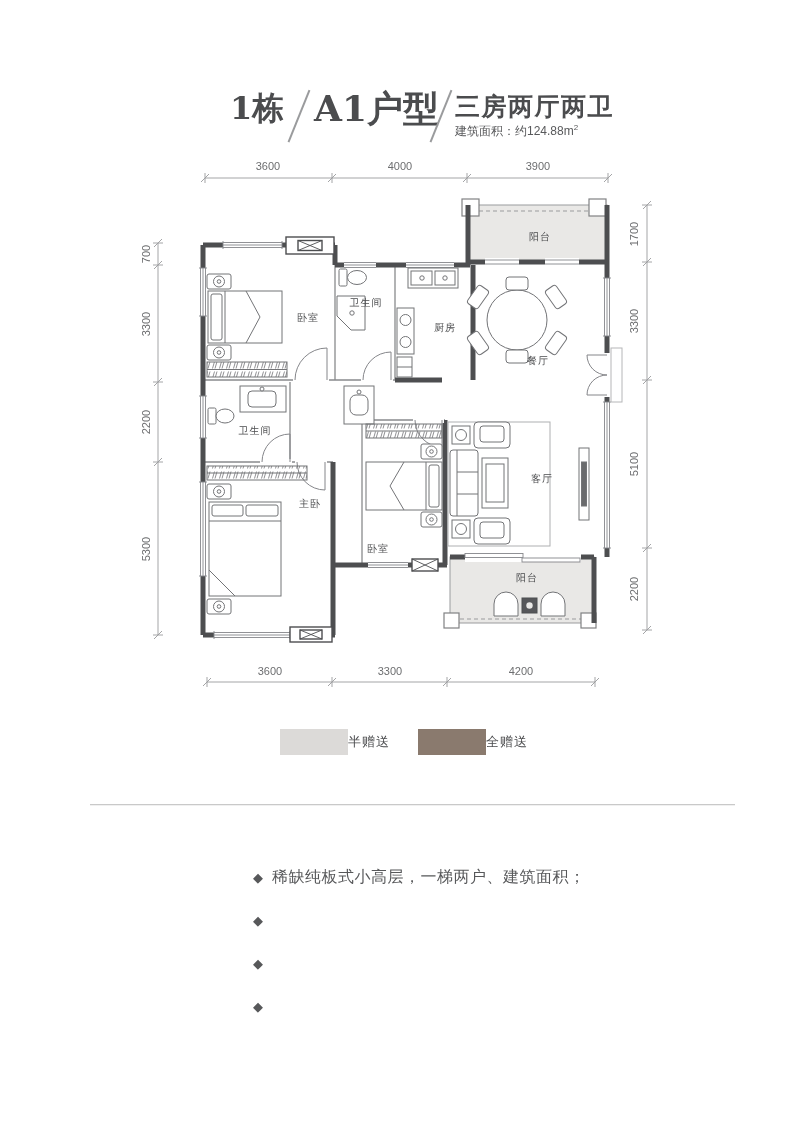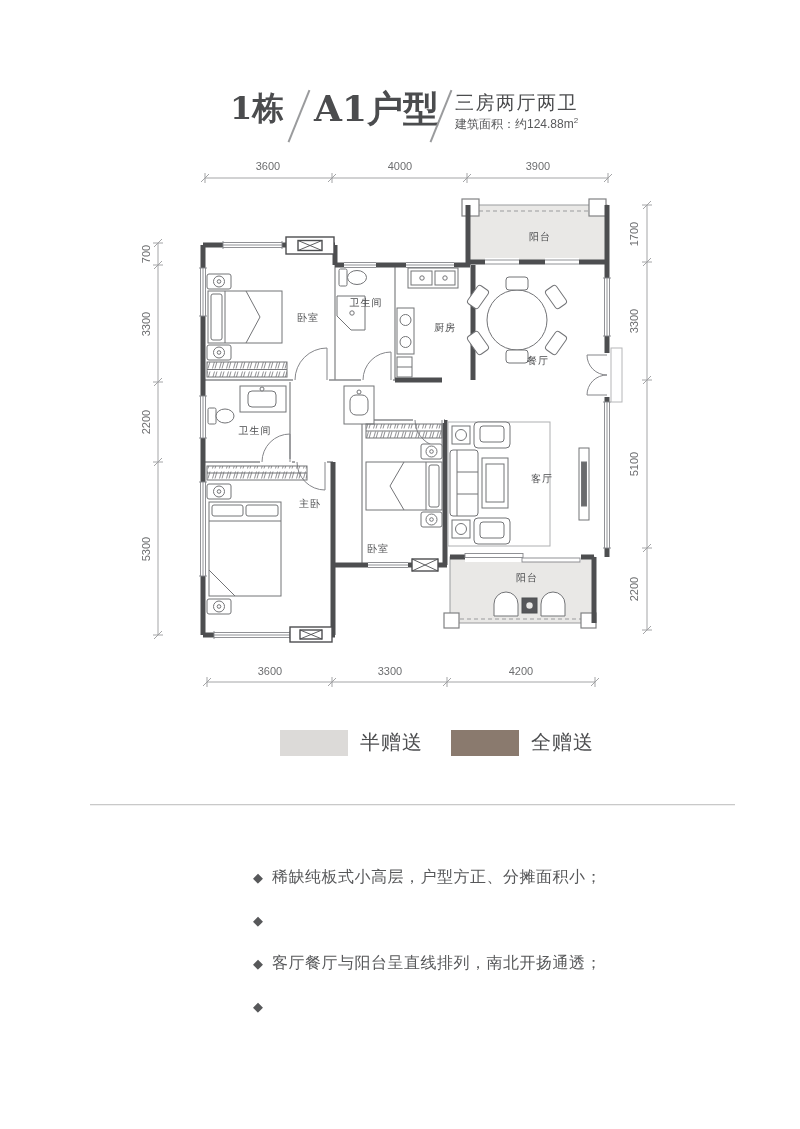--- a/index.html
+++ b/index.html
@@ -7,36 +7,36 @@
        font-family:"Liberation Sans","DejaVu Sans",sans-serif;color:#58595b;overflow:hidden;}
 
   
   .title-block{position:absolute;left:228px;top:86px;height:60px;}
   .t-big{position:absolute;top:0;white-space:nowrap;color:#4b4c4e;font-weight:bold;}
   .t-building{left:2px;font-family:"DejaVu Serif","Liberation Serif",serif;font-size:32px;line-height:44px;}
   .t-unit{left:86px;font-family:"DejaVu Serif","Liberation Serif",serif;font-size:36px;line-height:44px;}
   .slash{position:absolute;top:2px;width:1.5px;height:56px;background:#9a9b9d;transform:rotate(22deg);}
   .slash1{left:70px;} .slash2{left:212px;}
   .t-right{position:absolute;left:227px;top:4px;width:170px;}
-  .t-layout{font-size:19px;font-weight:normal;color:#4b4c4e;letter-spacing:1.5px;white-space:nowrap;}
+  .t-layout{font-size:25px;font-weight:bold;color:#4b4c4e;letter-spacing:1.5px;white-space:nowrap;}
   .t-area{font-size:12px;color:#58595b;white-space:nowrap;}
   .t-area sup{font-size:8px;}
 
   
   .plan-wrap{position:absolute;left:120px;top:150px;width:560px;height:560px;}
   svg text{font-family:"Liberation Sans","DejaVu Sans",sans-serif;}
   .dim-t{font-size:11px;fill:#6d6e70;}
   .room-t{font-size:10px;fill:#4c4d4f;letter-spacing:1px;}
 
   
   .legend{position:absolute;left:280px;top:729px;display:flex;align-items:center;}
   .sw{width:68px;height:26px;}
   .sw-half{background:#dcdad8;}
   .sw-full{background:#8a7a6e;}
-  .lg-label{font-size:20px;color:#4c4d4f;margin-left:12px;margin-right:28px;letter-spacing:1px;}
+  .lg-label{font-size:13px;color:#4c4d4f;margin-left:0;margin-right:28px;letter-spacing:1px;}
 
   
   .divider{position:absolute;left:90px;top:804px;width:645px;height:1px;background:#c9c9c9;box-shadow:0 1px 0 rgba(0,0,0,.06);}
 
   
   .features{position:absolute;left:253px;top:856px;}
   .feat{display:flex;align-items:center;height:43px;}
   .diamond{font-size:13px;color:#57585a;margin-right:9px;line-height:1;}
   .feat-text{font-size:16px;color:#57585a;letter-spacing:.5px;white-space:nowrap;}
 </style>
@@ -342,25 +342,24 @@
   <div class="lg-label">半赠送</div>
   <div class="sw sw-full"></div>
   <div class="lg-label">全赠送</div>
 </div>
 
 <div class="divider"></div>
 
 <div class="features">
   <div class="feat">
     <span class="diamond">◆</span>
-    <span class="feat-text">稀缺纯板式小高层，户型方正、分摊面积小；</span>
+    <span class="feat-text">稀缺纯板式小高层，一梯两户、建筑面积；</span>
   </div>
   <div class="feat">
     <span class="diamond">◆</span>
   </div>
   <div class="feat">
     <span class="diamond">◆</span>
-    <span class="feat-text">客厅餐厅与阳台呈直线排列，南北开扬通透；</span>
   </div>
   <div class="feat">
     <span class="diamond">◆</span>
   </div>
 </div>
 
 </body></html>

